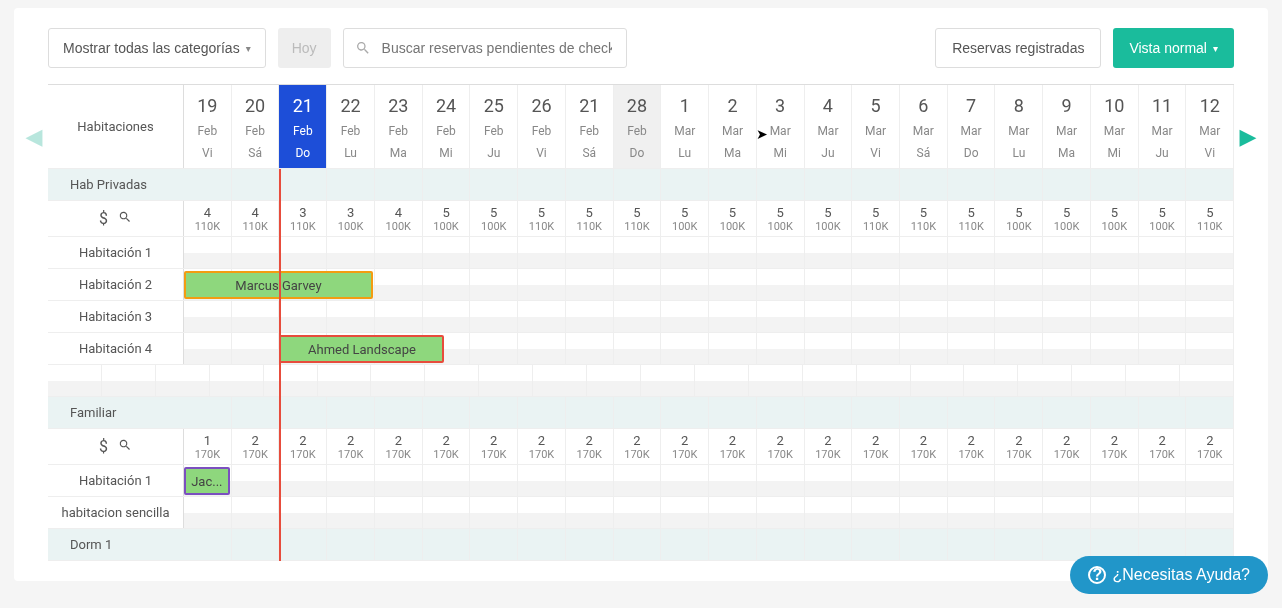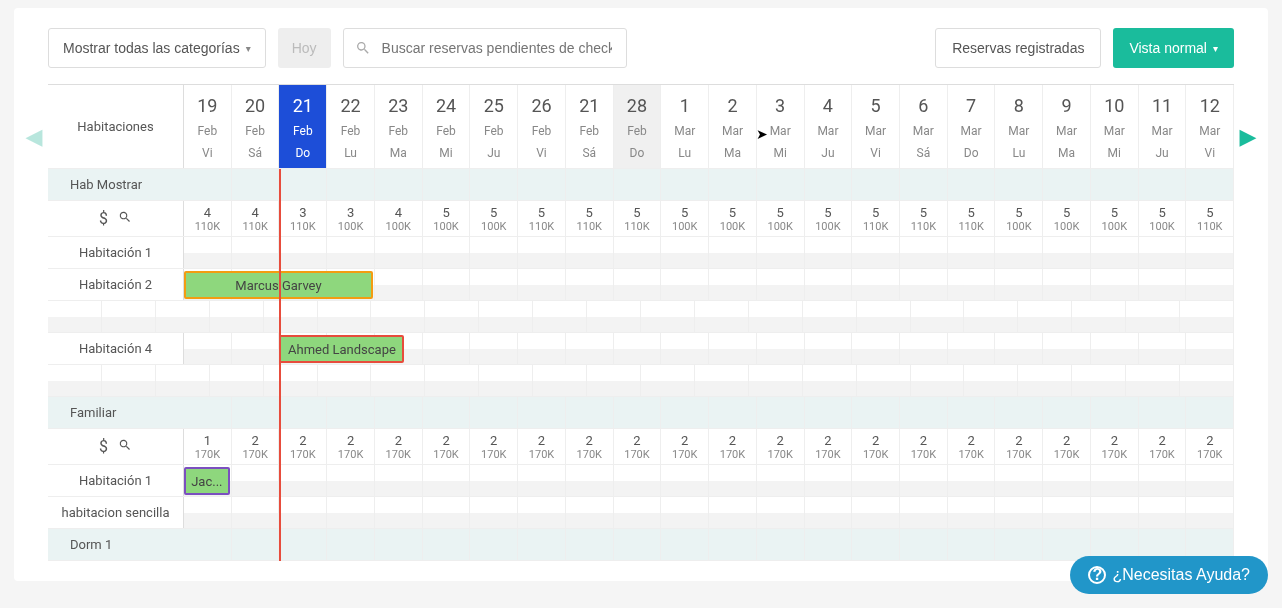--- a/index.html
+++ b/index.html
@@ -184,21 +184,21 @@
   </div>
             <div class="day-col">
     <div class="dnum">12</div>
     <div class="dmon">Mar</div>
     <div class="dday">Vi</div>
   </div>
           </div>
         </div>
         <div style="position:relative">
           <div class="grid-row section-row">
-    <div class="label-col">Hab Mostrar</div>
+    <div class="label-col">Hab Privadas</div>
     <div class="day-cols">
               <div class="day-col"></div>
               <div class="day-col"></div>
               <div class="day-col"></div>
               <div class="day-col"></div>
               <div class="day-col"></div>
               <div class="day-col"></div>
               <div class="day-col"></div>
               <div class="day-col"></div>
               <div class="day-col"></div>
@@ -364,20 +364,21 @@
               <div class="day-col"></div>
               <div class="day-col"></div>
               <div class="day-col"></div>
               <div class="day-col"></div>
               <div class="day-col"></div>
               <div class="day-col"></div>
               <div class="booking" style="left: 0px; width: 188.909px; background: rgb(142, 215, 125); border: 2px solid rgb(243, 156, 18);">Marcus Garvey</div>
             </div>
           </div>
           <div class="grid-row room-row">
+      <div class="label-col">Habitación 3</div>
       <div class="day-cols" style="position:relative">
               <div class="day-col"></div>
               <div class="day-col"></div>
               <div class="day-col"></div>
               <div class="day-col"></div>
               <div class="day-col"></div>
               <div class="day-col"></div>
               <div class="day-col"></div>
               <div class="day-col"></div>
               <div class="day-col"></div>
@@ -414,21 +415,21 @@
               <div class="day-col"></div>
               <div class="day-col"></div>
               <div class="day-col"></div>
               <div class="day-col"></div>
               <div class="day-col"></div>
               <div class="day-col"></div>
               <div class="day-col"></div>
               <div class="day-col"></div>
               <div class="day-col"></div>
               <div class="day-col"></div>
-              <div class="booking" style="left: 95.4545px; width: 125px; background: rgb(142, 215, 125); border: 2px solid rgb(231, 76, 60);">Ahmed Landscape</div>
+              <div class="booking" style="left: 95.4545px; width: 165px; background: rgb(142, 215, 125); border: 2px solid rgb(231, 76, 60);">Ahmed Landscape</div>
             </div>
           </div>
           <div class="grid-row room-row">
       <div class="day-cols" style="position:relative">
               <div class="day-col"></div>
               <div class="day-col"></div>
               <div class="day-col"></div>
               <div class="day-col"></div>
               <div class="day-col"></div>
               <div class="day-col"></div>

